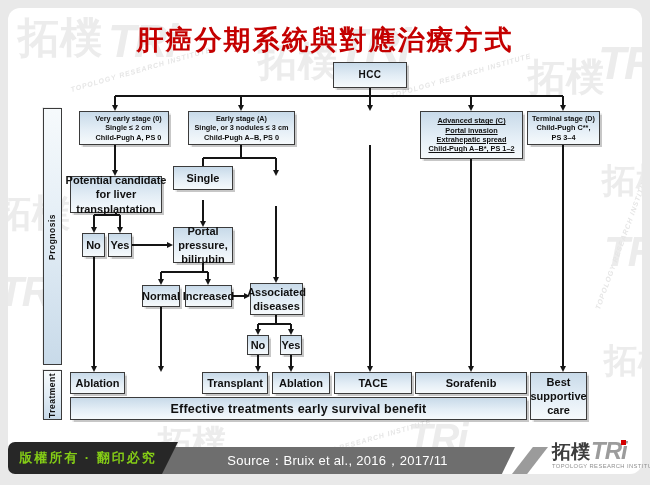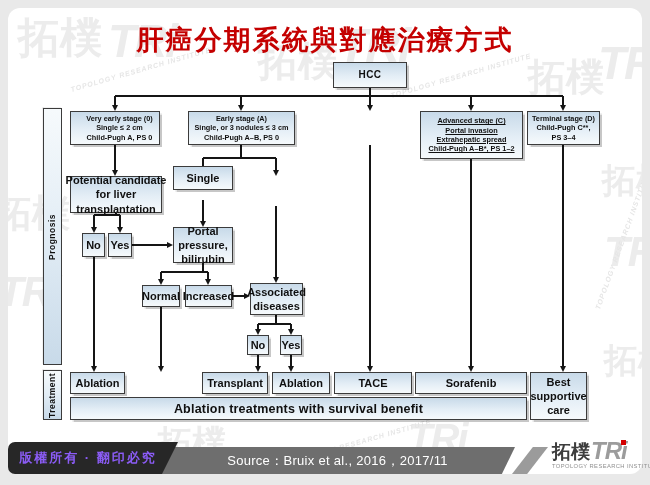--- a/index.html
+++ b/index.html
@@ -20,21 +20,21 @@
        display:flex;align-items:center;justify-content:center;text-align:center;
        font-weight:bold;color:#101010;white-space:pre;line-height:1.28;}
   .fs7{font-size:7.3px;}
   .fs8{font-size:11px;}
   .hcc{font-size:10px;letter-spacing:0.5px;}
   .vlabel{writing-mode:vertical-rl;transform:rotate(180deg);font-size:8.5px;letter-spacing:0.5px;}
   .effective{font-size:12.5px;letter-spacing:0.2px;}
   .bar-black{position:absolute;left:8px;top:442px;width:170px;height:32px;background:#272727;
              border-radius:7px 0 0 7px;clip-path:polygon(0 0,100% 0,90.6% 100%,0 100%);
              display:flex;align-items:center;justify-content:center;z-index:6;}
-  .bar-black span{color:#8b5cf6;font-size:13px;font-weight:bold;letter-spacing:2px;padding-right:10px;}
+  .bar-black span{color:#84cc16;font-size:13px;font-weight:bold;letter-spacing:2px;padding-right:10px;}
   .bar-gray{position:absolute;left:160px;top:447px;width:355px;height:27px;background:#6e6e6e;
             clip-path:polygon(0 0,100% 0,96.3% 100%,0 100%);
             display:flex;align-items:center;justify-content:center;z-index:5;}
   .bar-gray span{color:#ffffff;font-size:13px;letter-spacing:0.3px;}
   .bar-stripe{position:absolute;left:512px;top:447px;width:36px;height:27px;background:#9b9b9b;
             clip-path:polygon(58% 0,100% 0,42% 100%,0 100%);z-index:5;}
   .logo{position:absolute;left:552px;top:437px;width:90px;height:37px;z-index:6;}
   .logo-row{display:flex;align-items:flex-end;line-height:1;}
   .logo-zh{font-size:19px;font-weight:bold;color:#3d3d3d;letter-spacing:0px;}
   .logo-en{position:relative;font-size:24px;font-weight:bold;font-style:italic;color:#9c9c9c;
@@ -110,21 +110,21 @@
       <line x1="258" y1="355" x2="258" y2="366" marker-end="url(#ah)"></line>
       <line x1="291" y1="355" x2="291" y2="366" marker-end="url(#ah)"></line>
       <line x1="370" y1="145" x2="370" y2="366" marker-end="url(#ah)"></line>
       <line x1="471" y1="152" x2="471" y2="366" marker-end="url(#ah)"></line>
       <line x1="563" y1="145" x2="563" y2="366" marker-end="url(#ah)"></line>
     </g>
   </svg>
 
   <div class="box hcc" style="left:333px;top:62px;width:74px;height:26px;">HCC</div>
 
-  <div class="box fs7" style="left:70px;top:111px;width:90px;height:34px;padding-left:9px;">Very early stage (0)
+  <div class="box fs7" style="left:79px;top:111px;width:90px;height:34px;padding-left:9px;">Very early stage (0)
 Single ≤ 2 cm
 Child-Pugh A, PS 0</div>
   <div class="box fs7" style="left:188px;top:111px;width:107px;height:34px;">Early stage (A)
 Single, or 3 nodules ≤ 3 cm
 Child-Pugh A–B, PS 0</div>
   <div class="box fs7" style="left:420px;top:111px;width:103px;height:48px;text-decoration:underline;">Advanced stage (C)
 Portal invasion
 Extrahepatic spread
 Child-Pugh A–B*, PS 1–2</div>
   <div class="box fs7" style="left:527px;top:111px;width:73px;height:34px;">Terminal stage (D)
@@ -148,21 +148,21 @@
   <div class="box fs8" style="left:280px;top:335px;width:22px;height:20px;">Yes</div>
 
   <div class="box fs8" style="left:70px;top:372px;width:55px;height:22px;">Ablation</div>
   <div class="box fs8" style="left:202px;top:372px;width:66px;height:22px;">Transplant</div>
   <div class="box fs8" style="left:272px;top:372px;width:58px;height:22px;">Ablation</div>
   <div class="box fs8" style="left:334px;top:372px;width:78px;height:22px;">TACE</div>
   <div class="box fs8" style="left:530px;top:372px;width:57px;height:48px;">Best
 supportive
 care</div>
   <div class="box fs8" style="left:415px;top:372px;width:112px;height:22px;">Sorafenib</div>
-  <div class="box effective" style="left:70px;top:397px;width:457px;height:23px;">Ablation treatments with survival benefit</div>
+  <div class="box effective" style="left:70px;top:397px;width:457px;height:23px;">Effective treatments early survival benefit</div>
 
   <div class="box vlabel" style="left:43px;top:108px;width:19px;height:257px;">Prognosis</div>
   <div class="box vlabel" style="left:43px;top:370px;width:19px;height:50px;">Treatment</div>
 
   <div class="bar-gray">
     <span>Source：Bruix et al., 2016，2017/11</span>
   </div>
   <div class="bar-stripe"></div>
   <div class="bar-black">
     <span>版權所有 · 翻印必究</span>

